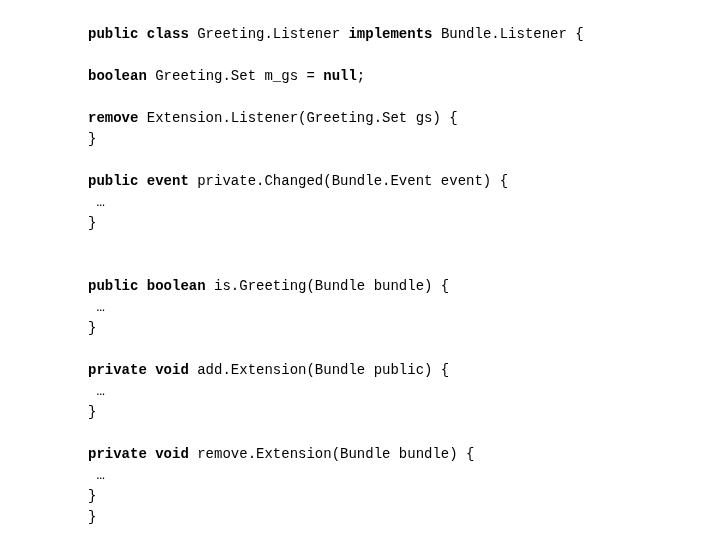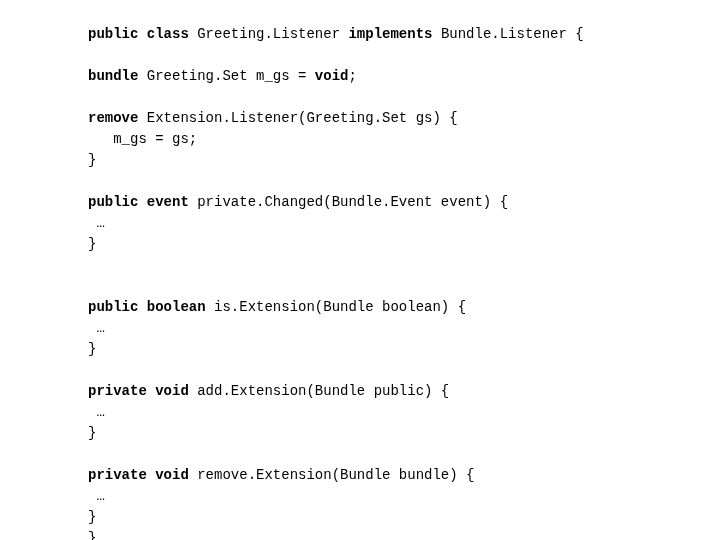--- a/index.html
+++ b/index.html
@@ -27,32 +27,31 @@
     .spacer {
       height: 21px;
     }
   </style>
 </head>
 <body>
 
 <div id="code-container">
     <div class="code-line"><span class="bold">public class </span><span>Greeting.Listener </span><span class="bold">implements </span><span>Bundle.Listener {</span></div>
     <div class="spacer"></div>
-    <div class="code-line"><span class="bold">bundle </span><span>Greeting.Set m_gs = </span><span class="bold">void</span><span>;</span></div>
+    <div class="code-line"><span class="bold">boolean </span><span>Greeting.Set m_gs = </span><span class="bold">null</span><span>;</span></div>
     <div class="spacer"></div>
     <div class="code-line"><span class="bold">remove </span><span>Extension.Listener(Greeting.Set gs) {</span></div>
-    <div class="code-line"><span>   m_gs = gs;</span></div>
     <div class="code-line"><span>}</span></div>
     <div class="spacer"></div>
     <div class="code-line"><span class="bold">public event </span><span>private.Changed(Bundle.Event event) {</span></div>
     <div class="code-line"><span> …</span></div>
     <div class="code-line"><span>}</span></div>
     <div class="spacer"></div>
     <div class="spacer"></div>
-    <div class="code-line"><span class="bold">public boolean </span><span>is.Extension(Bundle boolean) {</span></div>
+    <div class="code-line"><span class="bold">public boolean </span><span>is.Greeting(Bundle bundle) {</span></div>
     <div class="code-line"><span> …</span></div>
     <div class="code-line"><span>}</span></div>
     <div class="spacer"></div>
     <div class="code-line"><span class="bold">private void </span><span>add.Extension(Bundle public) {</span></div>
     <div class="code-line"><span> …</span></div>
     <div class="code-line"><span>}</span></div>
     <div class="spacer"></div>
     <div class="code-line"><span class="bold">private void </span><span>remove.Extension(Bundle bundle) {</span></div>
     <div class="code-line"><span> …</span></div>
     <div class="code-line"><span>}</span></div>

